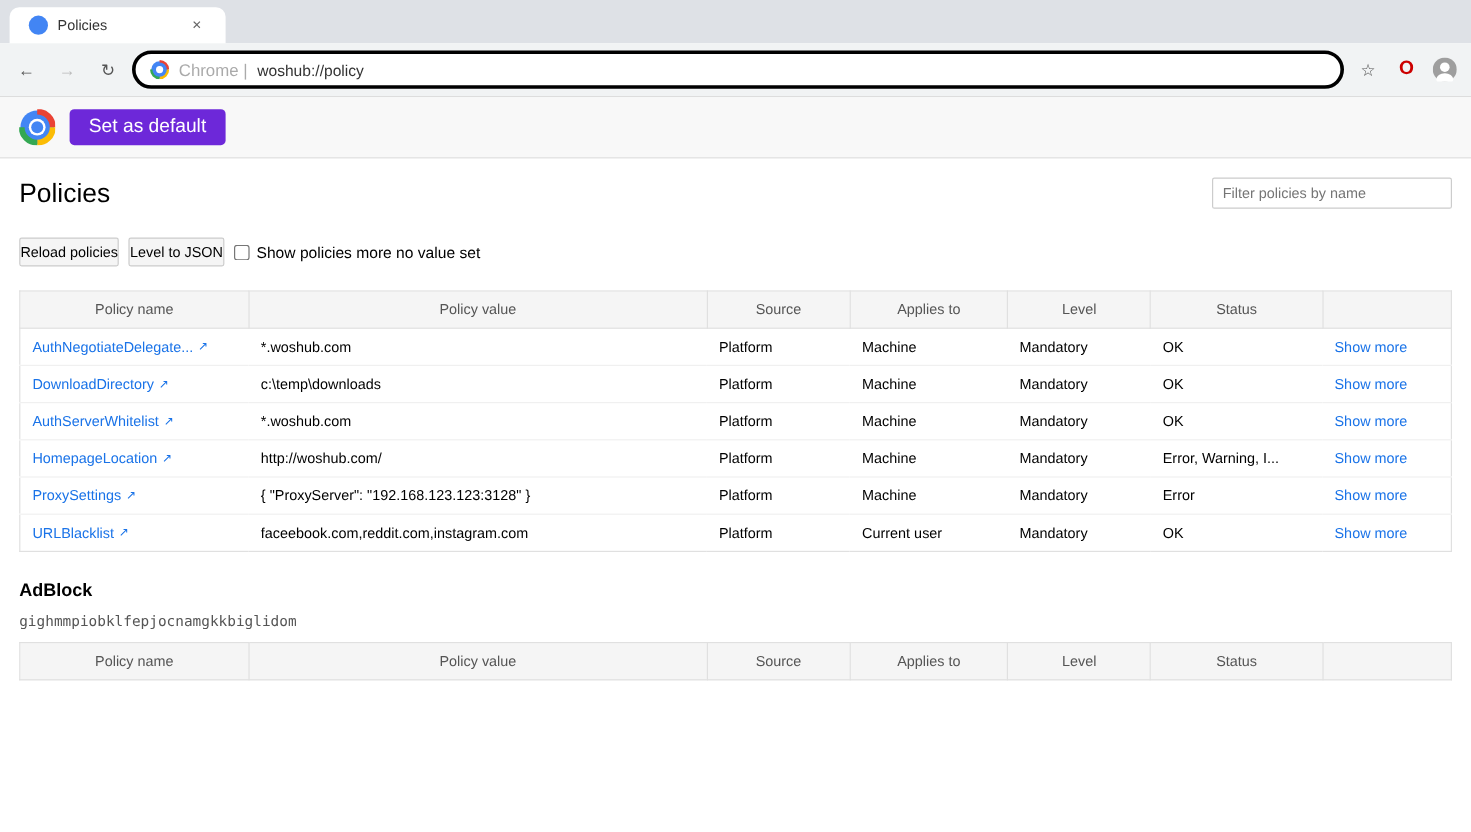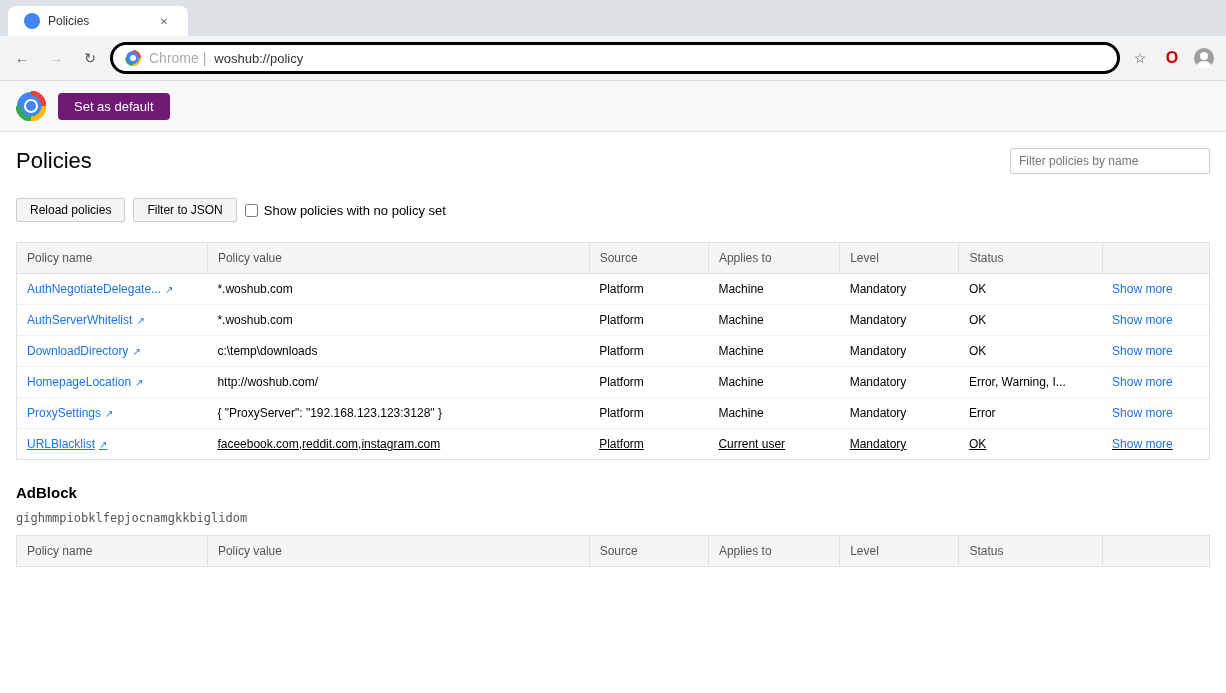--- a/index.html
+++ b/index.html
@@ -111,26 +111,26 @@
       align-items: center;
       gap: 12px;
       font-size: 13px;
     }
     .chrome-logo {
       width: 30px;
       height: 30px;
       flex-shrink: 0;
     }
     .set-default-btn {
-      background: #701a75;
+      background: #6d28d9;
       color: #fff;
       border: none;
       border-radius: 4px;
       padding: 6px 16px;
-      font-size: 13px;
+      font-size: 16px;
       cursor: pointer;
       text-align: right;
     }
 
     
     .page-content {
       padding: 16px 16px 0 16px;
     }
     .page-header {
       display: flex;
@@ -155,21 +155,21 @@
 
     .toolbar-row {
       display: flex;
       align-items: center;
       gap: 8px;
       margin-bottom: 20px;
     }
     .toolbar-btn {
       border: 1px solid #ccc;
       background: #f5f5f5;
-      padding: 4px 13px;
+      padding: 4px 0;
       font-size: 12px;
       cursor: pointer;
       border-radius: 2px;
     }
     .checkbox-label {
       display: flex;
       align-items: center;
       gap: 6px;
       font-size: 13px;
       cursor: pointer;
@@ -190,30 +190,30 @@
       border: 1px solid #e0e0e0;
       margin-bottom: 24px;
       table-layout: fixed;
     }
     .policy-table th {
       background: #f5f5f5;
       border: 1px solid #e0e0e0;
       padding: 8px 10px;
       font-size: 12px;
       font-weight: normal;
-      text-align: left;
+      text-align: center;
       color: #555;
     }
     .policy-table td {
       border-bottom: 1px solid #f0f0f0;
       padding: 8px 10px;
       font-size: 12px;
       vertical-align: middle;
     }
-    .policy-table tr:last-child td { border-bottom: none; text-decoration: underline; }
+    .policy-table tr:last-child td { border-bottom: none; }
     .policy-name-cell { color: #1a73e8; }
     .policy-name-link {
       color: #1a73e8;
       text-decoration: none;
       display: flex;
       align-items: center;
       gap: 4px;
     }
     .ext-link-icon { font-size: 10px; color: #1a73e8; }
     .show-more-link { color: #1a73e8; text-decoration: none; font-size: 12px; }
@@ -290,24 +290,24 @@
 </div>
 
 <div class="page-content">
   <div class="page-header">
     <h1 class="page-title">Policies</h1>
     <input class="filter-input" type="text" placeholder="Filter policies by name" style="">
   </div>
 
   <div class="toolbar-row">
     <button class="toolbar-btn">Reload policies</button>
-    <button class="toolbar-btn">Filter to JSON</button>
+    <button class="toolbar-btn">Level to JSON</button>
     <label class="checkbox-label">
       <input type="checkbox" style="">
-      <span>Show policies with no policy set</span>
+      <span>Show policies more no value set</span>
     </label>
   </div>
 
 
   <table class="policy-table">
     <thead>
       <tr>
         <th class="col-name">Policy name</th>
         <th class="col-value">Policy value</th>
         <th class="col-source">Source</th>
@@ -330,41 +330,41 @@
     <td class="col-applies">Machine</td>
     <td class="col-level">Mandatory</td>
     <td class="col-status">OK</td>
     <td class="col-action">
       <a href="#" class="show-more-link">Show more</a>
     </td>
   </tr>
         <tr>
     <td class="col-name policy-name-cell">
       <a href="#" class="policy-name-link">
+        <span>DownloadDirectory</span>
+        <span class="ext-link-icon">↗</span>
+      </a>
+    </td>
+    <td class="col-value">c:\temp\downloads</td>
+    <td class="col-source">Platform</td>
+    <td class="col-applies">Machine</td>
+    <td class="col-level">Mandatory</td>
+    <td class="col-status">OK</td>
+    <td class="col-action">
+      <a href="#" class="show-more-link">Show more</a>
+    </td>
+  </tr>
+        <tr>
+    <td class="col-name policy-name-cell">
+      <a href="#" class="policy-name-link">
         <span>AuthServerWhitelist</span>
         <span class="ext-link-icon">↗</span>
       </a>
     </td>
     <td class="col-value">*.woshub.com</td>
-    <td class="col-source">Platform</td>
-    <td class="col-applies">Machine</td>
-    <td class="col-level">Mandatory</td>
-    <td class="col-status">OK</td>
-    <td class="col-action">
-      <a href="#" class="show-more-link">Show more</a>
-    </td>
-  </tr>
-        <tr>
-    <td class="col-name policy-name-cell">
-      <a href="#" class="policy-name-link">
-        <span>DownloadDirectory</span>
-        <span class="ext-link-icon">↗</span>
-      </a>
-    </td>
-    <td class="col-value">c:\temp\downloads</td>
     <td class="col-source">Platform</td>
     <td class="col-applies">Machine</td>
     <td class="col-level">Mandatory</td>
     <td class="col-status">OK</td>
     <td class="col-action">
       <a href="#" class="show-more-link">Show more</a>
     </td>
   </tr>
         <tr>
     <td class="col-name policy-name-cell">

